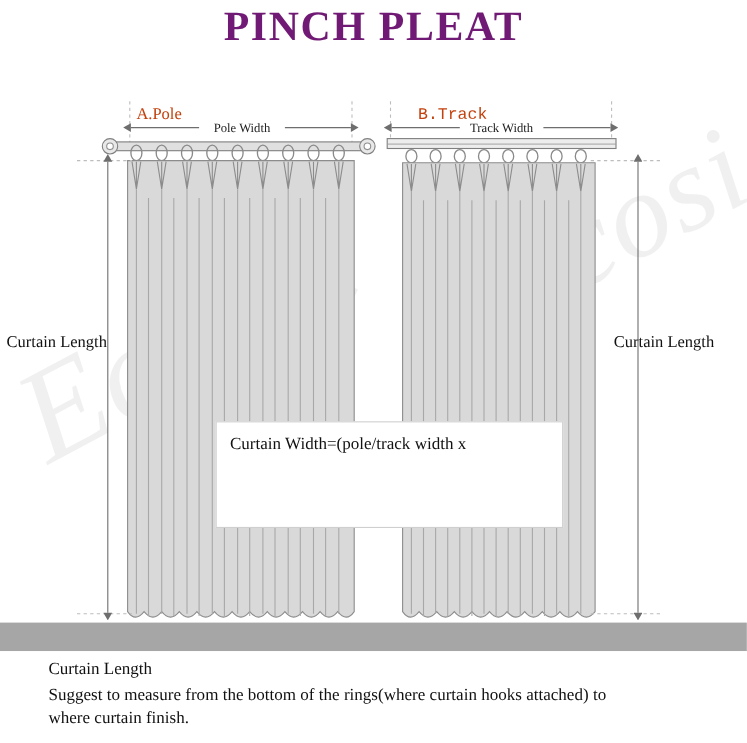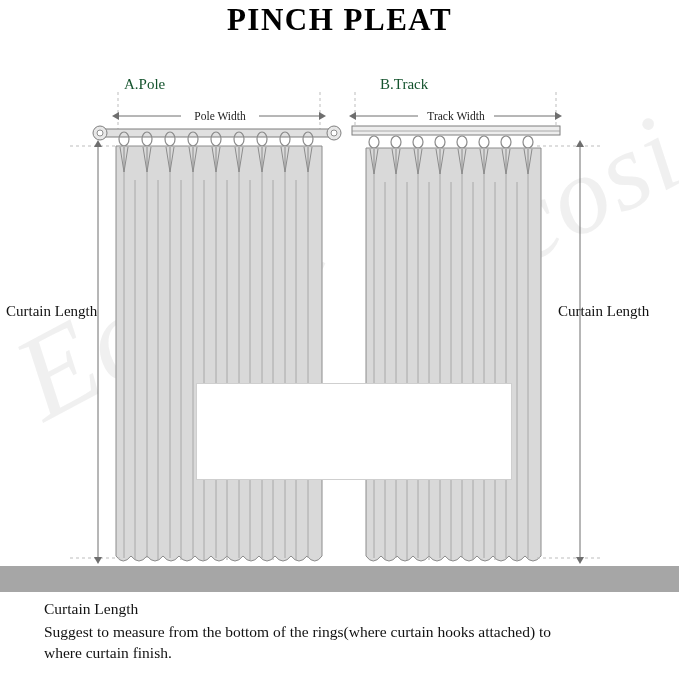--- a/index.html
+++ b/index.html
@@ -20,44 +20,45 @@
     inset: 0;
   }
 
   
   .title {
     position: absolute;
     top: 2px;
     left: 0;
     width: 100%;
     text-align: center;
-    font-size: 31px;
+    font-size: 38px;
     font-weight: bold;
     letter-spacing: 1.5px;
-    color: #000000;
+    color: #701a75;
   }
   .subtitle {
     position: absolute;
     top: 44px;
     left: 0;
     width: 100%;
     text-align: center;
     font-size: 19px;
     font-weight: bold;
     letter-spacing: 0.6px;
     color: #111;
   }
 
   .panel-label {
     position: absolute;
     font-size: 15px;
-    color: #14532d;
+    color: #c2410c;
+    margin-top: 20px;
   }
   #label-pole { left: 124px; top: 76px; }
-  #label-track { left: 380px; top: 76px; }
+  #label-track { left: 380px; top: 76px; font-family: Liberation Mono, monospace; }
 
   .side-label {
     position: absolute;
     font-size: 15px;
     color: #111;
   }
   #len-left { left: 6px; top: 303px; }
   #len-right { left: 558px; top: 303px; }
 
   
@@ -279,20 +280,21 @@
         <path d="M528,174 L528,558"></path>
       </g>
 
       <line x1="537" y1="146" x2="600" y2="146" stroke="#bdbdbd" stroke-width="1" stroke-dasharray="3,3"></line>
       <line x1="537" y1="558" x2="600" y2="558" stroke="#bdbdbd" stroke-width="1" stroke-dasharray="3,3"></line>
       <line x1="580" y1="147" x2="580" y2="557" stroke="#6e6e6e" stroke-width="1" marker-start="url(#arrL)" marker-end="url(#arrR)"></line>
     </g>
   </svg>
 
   <div class="callout">
+    <p>Curtain Width=(pole/track width x</p>
   </div>
 
   <div class="bottom-bar"></div>
   <div class="bottom-note">
     <p class="nt head">Curtain Length</p>
     <p class="nt">Suggest to measure from the bottom of the rings(where curtain hooks attached) to</p>
     <p class="nt">where curtain finish.</p>
   </div>
 
 </div>

